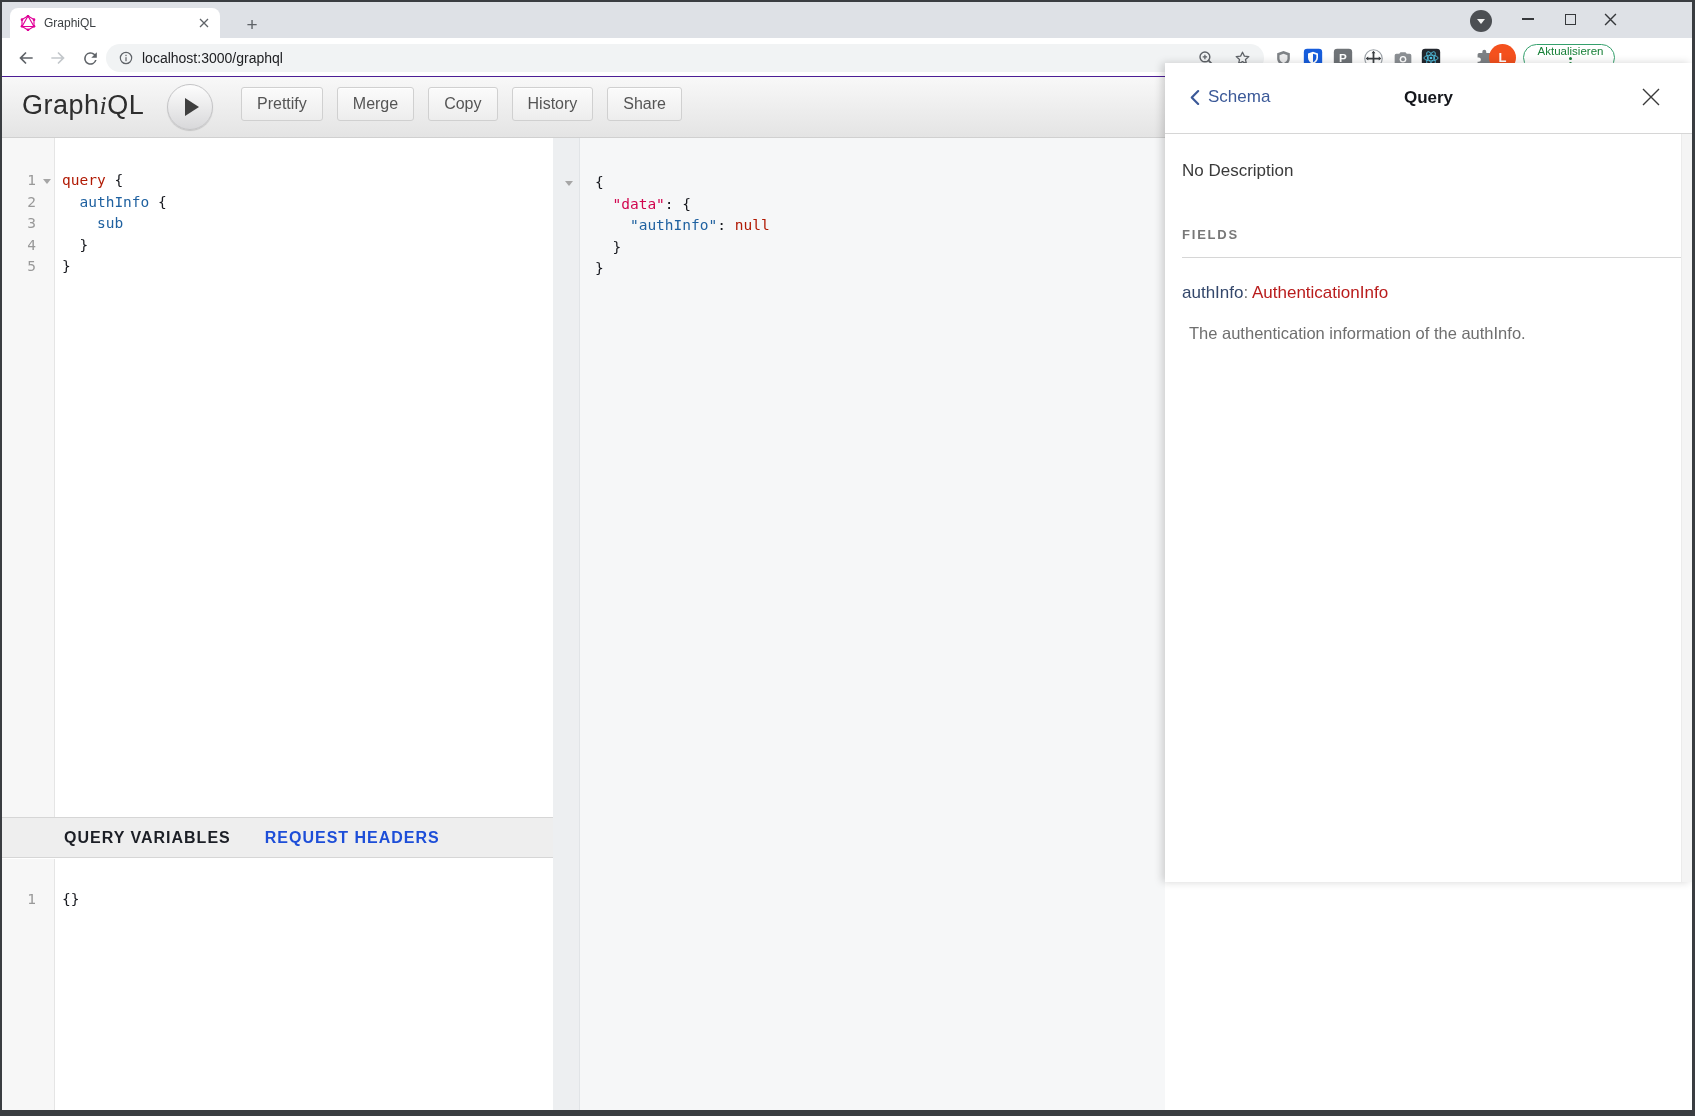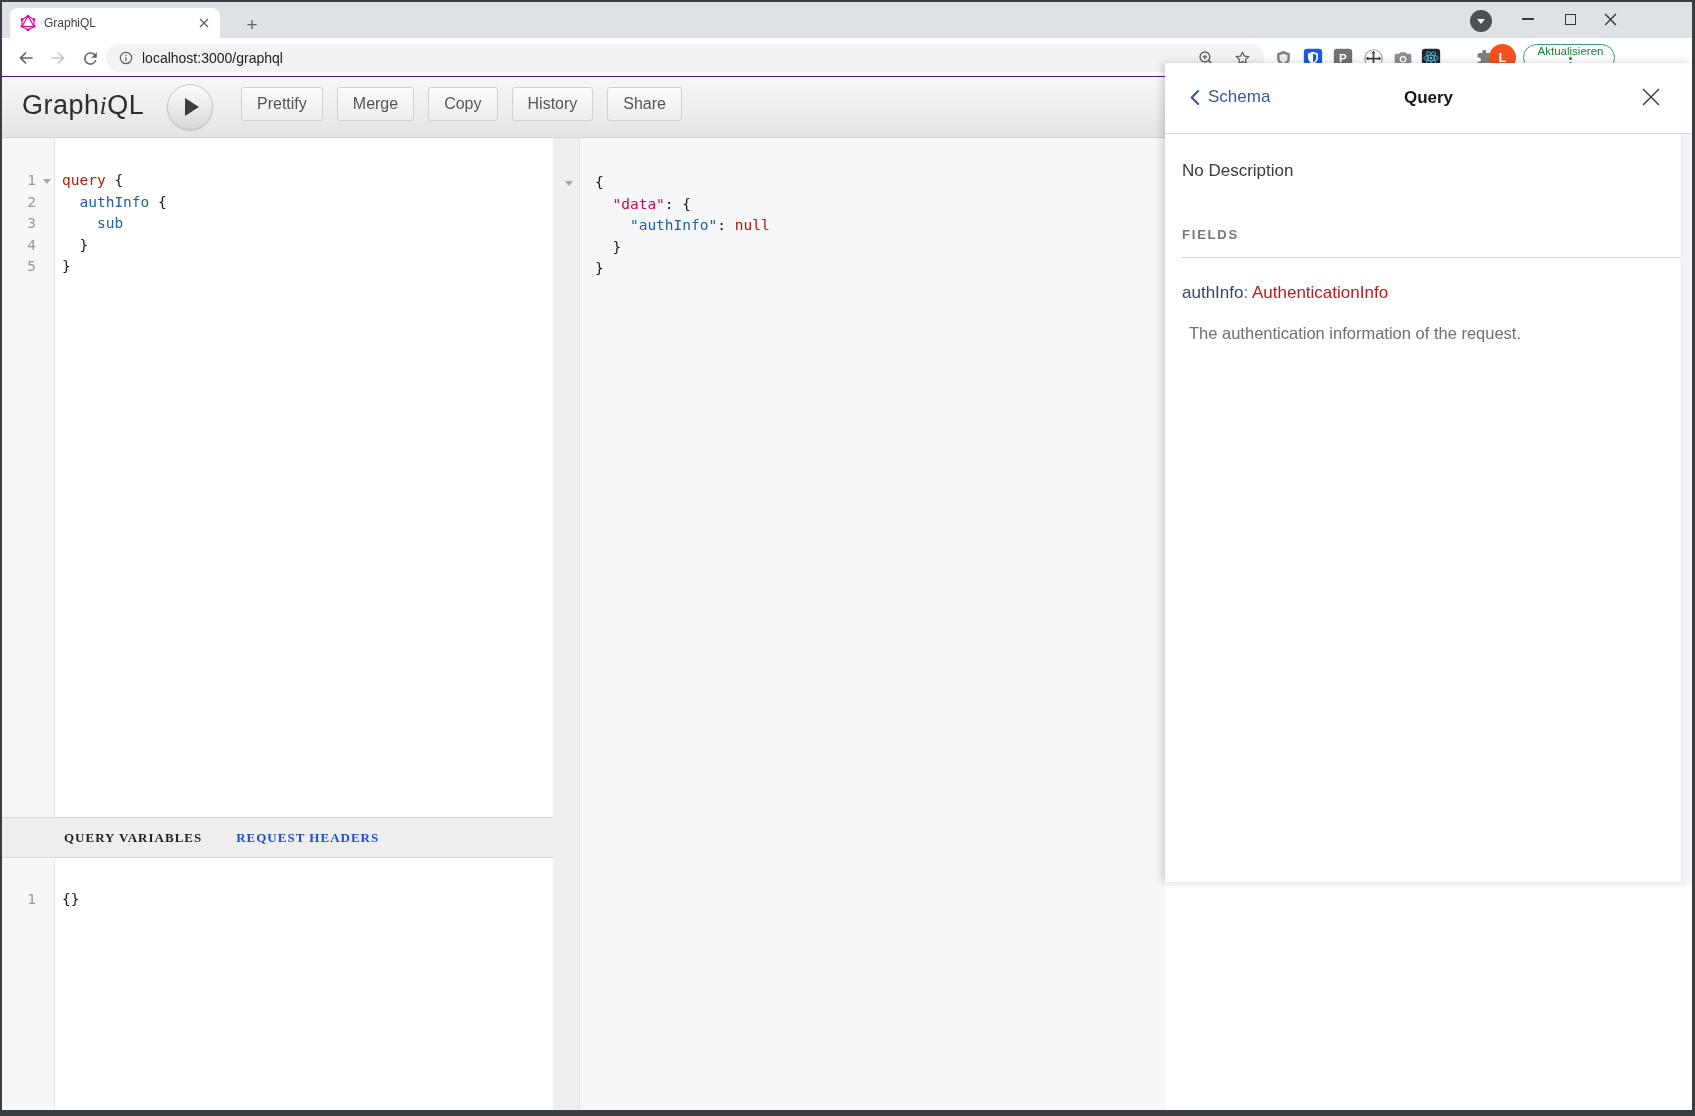--- a/index.html
+++ b/index.html
@@ -55,21 +55,21 @@
   .cm-fold { width:17px; flex:none; text-align:center; }
   .has-arrow::after { content:''; display:inline-block; width:0; height:0; border-left:4px solid transparent; border-right:4px solid transparent; border-top:5px solid #a6a6a6; vertical-align:middle; }
   .cm-code { padding-left:7px; }
   .c-kw { color:#B11A04; } .c-fld { color:#1F61A0; } .c-def { color:#D2054E; } .c-pn { color:#17191f; }
 
   .query-pane { position:absolute; left:2px; top:138px; width:551px; height:679px; background:#fff; }
   .query-pane .gutter-bg, .vars-editor .gutter-bg { position:absolute; left:0; top:0; bottom:0; width:53px; background:#f7f7f7; border-right:1px solid #e5e5e5; }
   .query-rows { position:absolute; left:0; top:32px; right:0; }
 
   .vars-header { position:absolute; left:2px; top:817px; width:551px; height:41px; background:#eeeeee; border-top:1px solid #d6d6d6; border-bottom:1px solid #d6d6d6; display:flex; align-items:center; padding-left:62px; gap:34px; }
-  .vars-tab { font-size:13px; font-weight:700; letter-spacing:1px;font-family:Liberation Serif, serif; }
+  .vars-tab { font-size:16px; font-weight:700; letter-spacing:1px; }
   .vars-tab.active { color:#1c1f26; }
   .vars-tab.inactive { color:#1d4ed8; }
   .vars-editor { position:absolute; left:2px; top:859px; width:551px; height:251px; background:#fff; }
   .vars-rows { position:absolute; left:0; top:30px; right:0; }
 
   .result-pane { position:absolute; left:553px; top:138px; width:612px; height:972px; background:#f6f7f8; }
   .result-gutter { position:absolute; left:0; top:0; bottom:0; width:27px; background:#edeff1; border-right:1px solid #e1e4e7; }
   .result-rows { position:absolute; left:35px; top:34px; right:0; }
   .result-rows .cm-row { position:relative; }
   .cm-fold-abs { position:absolute; left:-28px; top:0; width:17px; text-align:center; }
@@ -302,16 +302,16 @@
     </span>
   </div>
   <div class="doc-body">
     <div class="no-desc">No Description</div>
     <div class="fields-h">FIELDS</div>
     <hr class="doc-divider">
     <div class="field-row">
       <span class="field-name">authInfo</span><span class="field-colon">:</span>
       <span class="field-type">AuthenticationInfo</span>
     </div>
-    <div class="field-desc">The authentication information of the request.</div>
+    <div class="field-desc">The authentication information of the authInfo.</div>
   </div>
   <div class="doc-scrollbar"></div>
 </div>
 
 </body></html>

